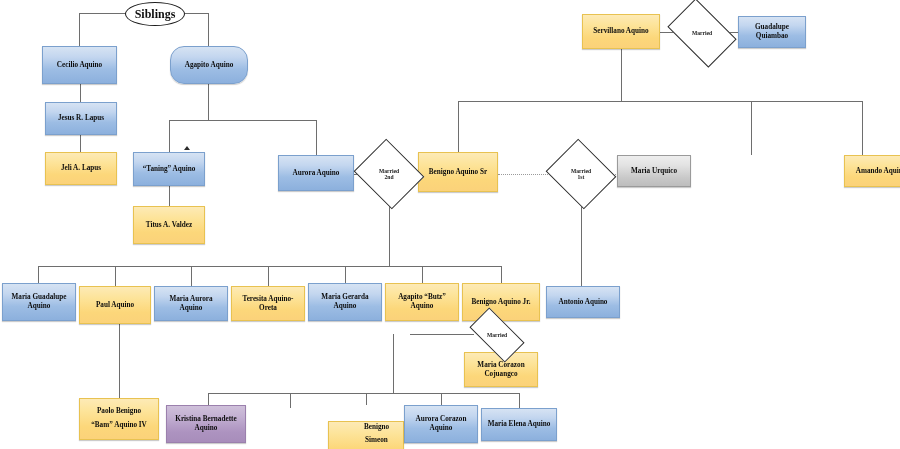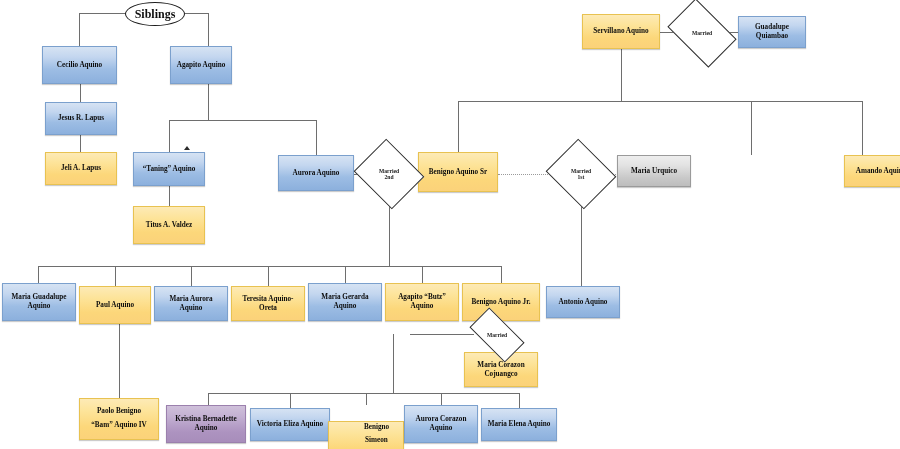--- a/index.html
+++ b/index.html
@@ -150,21 +150,21 @@
   <div class="ln v" style="left:119px;top:324px;height:74px;"></div>
 
   <div class="ellipse" style="left:125px;top:2px;width:58px;height:22px;">
     <span>Siblings</span>
   </div>
 
   <div class="node blue" style="left:42px;top:46px;width:75px;height:38px;">
     <span>Cecilio Aquino</span>
     </div>
 
-  <div class="node blue" style="left:170px;top:46px;width:62px;height:38px;">
+  <div class="node blue" style="left:170px;top:46px;width:78px;height:38px;border-radius:14px;">
     <span>Agapito Aquino</span>
     </div>
 
   <div class="node blue" style="left:45px;top:102px;width:72px;height:33px;">
     <span>Jesus R. Lapus</span>
     </div>
 
   <div class="node gold" style="left:45px;top:152px;width:72px;height:33px;">
     <span>Jeli A. Lapus</span>
     </div>
@@ -246,23 +246,20 @@
   <div class="node gold twoline" style="left:79px;top:398px;width:80px;height:42px;">
     <span style="white-space:pre-line;">Paolo Benigno
 “Bam” Aquino IV</span>
     </div>
 
   <div class="node purple" style="left:166px;top:405px;width:80px;height:38px;">
     <span style="white-space:pre-line;">Kristina Bernadette
 Aquino</span>
     </div>
 
-  <div class="node blue" style="left:250px;top:408px;width:80px;height:33px;">
-    <span>Victoria Eliza Aquino</span>
-    </div>
 
   <div class="node gold twoline" style="left:328px;top:421px;width:76px;height:40px;padding-left:24px;">
     <span style="white-space:pre-line;">Benigno Simeon
 Aquino III</span>
     </div>
 
   <div class="node blue" style="left:404px;top:405px;width:74px;height:38px;">
     <span style="white-space:pre-line;">Aurora Corazon
 Aquino</span>
     </div>

